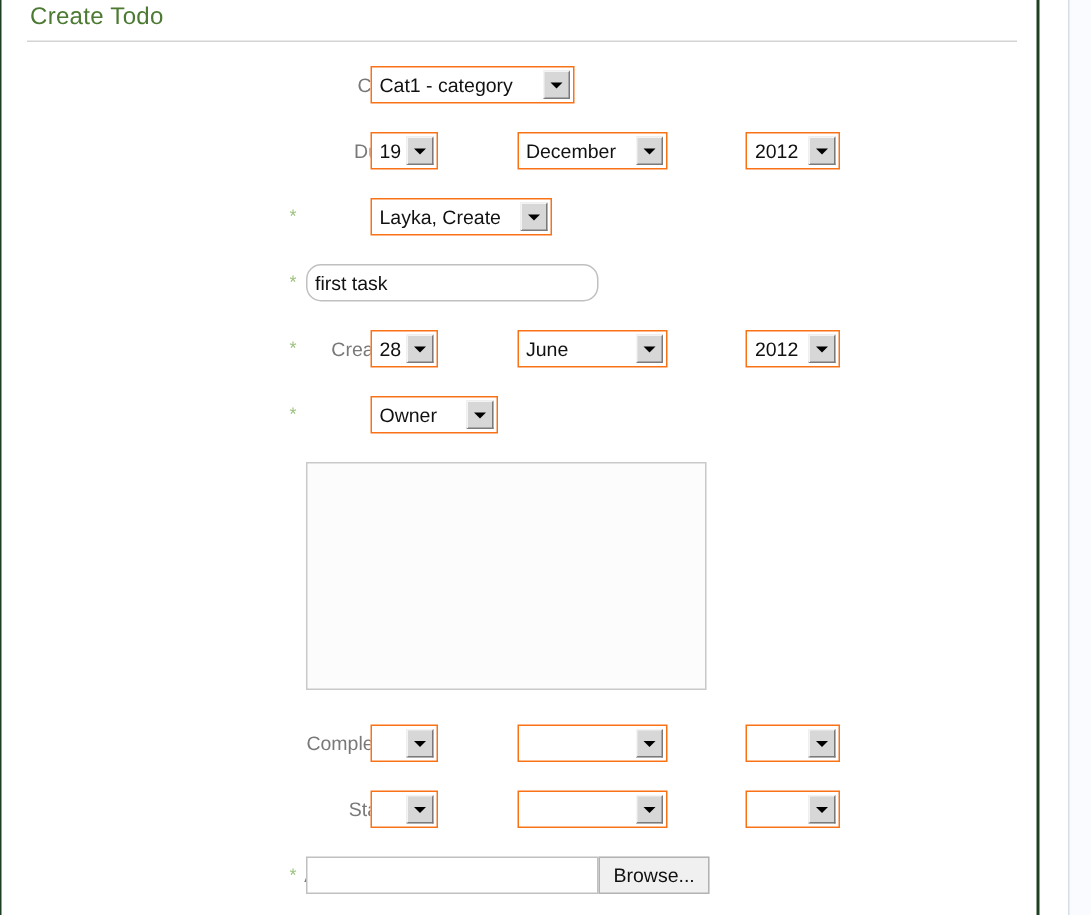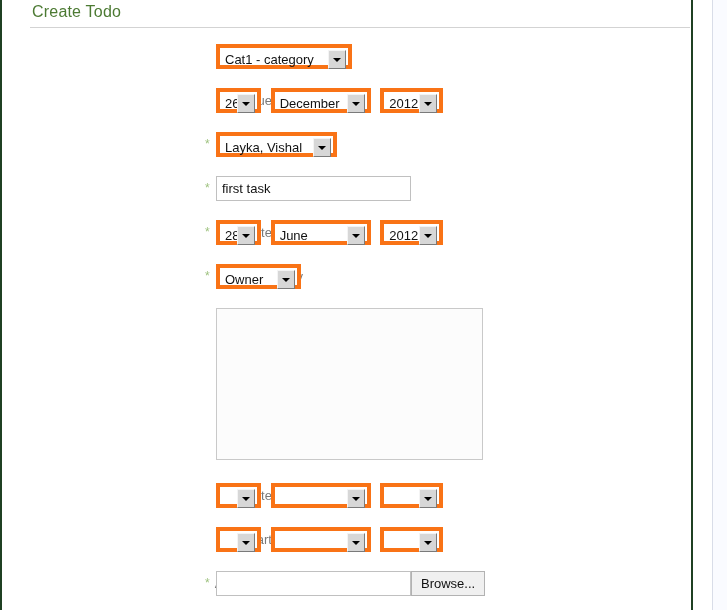--- a/index.html
+++ b/index.html
@@ -39,21 +39,21 @@
     position: absolute;
     left: 712px; top: 0;
     width: 15px; height: 610px;
     background: #fafbff;
     border-left: 1px solid #d9dde8;
   }
 
   
   .page {
     position: absolute;
-    left: 13px; top: 0;
+    left: 1px; top: 0;
     width: 688px;
     height: 610px;
     background: #ffffff;
     overflow: hidden;
   }
 
   .page-title {
     position: absolute;
     left: 19px;
     top: 3px;
@@ -110,23 +110,24 @@
     top: 0;
   }
 
   
   .sel {
     position: relative;
     display: inline-block;
     vertical-align: top;
     height: 25px;
     box-sizing: border-box;
-    border: 4px solid #f97316;
+    border: 1px solid #f97316;
     background: #ffffff;
     margin-right: 6px;
+    margin-left: 43px;
   }
   .sel .txt {
     position: absolute;
     left: 5px;
     top: 3px;
     font-size: 13px;
     color: #111;
     white-space: nowrap;
     line-height: 17px;
   }
@@ -195,21 +196,21 @@
     text-align: center;
     white-space: nowrap;
   }
 
   
   .w-cat   { width: 136px; }
   .w-day   { width: 45px; }
   .w-month { width: 100px; text-decoration: underline; }
   .w-year  { width: 63px; }
   .w-owner { width: 121px; }
-  .w-name  { width: 195px; }
+  .w-name  { width: 195px; border-radius: 10px; }
   .w-prio  { width: 85px; }
   .w-file  { width: 195px; }
 </style>
 </head>
 <body>
 
 <div class="viewport">
 
   <div class="left-rail"></div>
 
@@ -227,40 +228,40 @@
             <span class="txt">Cat1 - category</span>
             <span class="arrow"></span>
           </div>
         </div>
       </div>
 
       <div class="row">
         <div class="lbl">Due Date</div>
         <div class="fields">
           <div class="sel w-day">
-            <span class="txt">26</span>
+            <span class="txt">19</span>
             <span class="arrow"></span>
           </div>
           <div class="sel w-month">
             <span class="txt">December</span>
             <span class="arrow"></span>
           </div>
           <div class="sel w-year">
             <span class="txt">2012</span>
             <span class="arrow"></span>
           </div>
         </div>
       </div>
 
       <div class="row">
         <div class="lbl">Owner</div>
         <div class="req">*</div>
         <div class="fields">
           <div class="sel w-owner">
-            <span class="txt">Layka, Vishal</span>
+            <span class="txt">Layka, Create</span>
             <span class="arrow"></span>
           </div>
         </div>
       </div>
 
       <div class="row">
         <div class="lbl">Name</div>
         <div class="req">*</div>
         <div class="fields">
           <div class="txtin w-name">first task</div>

